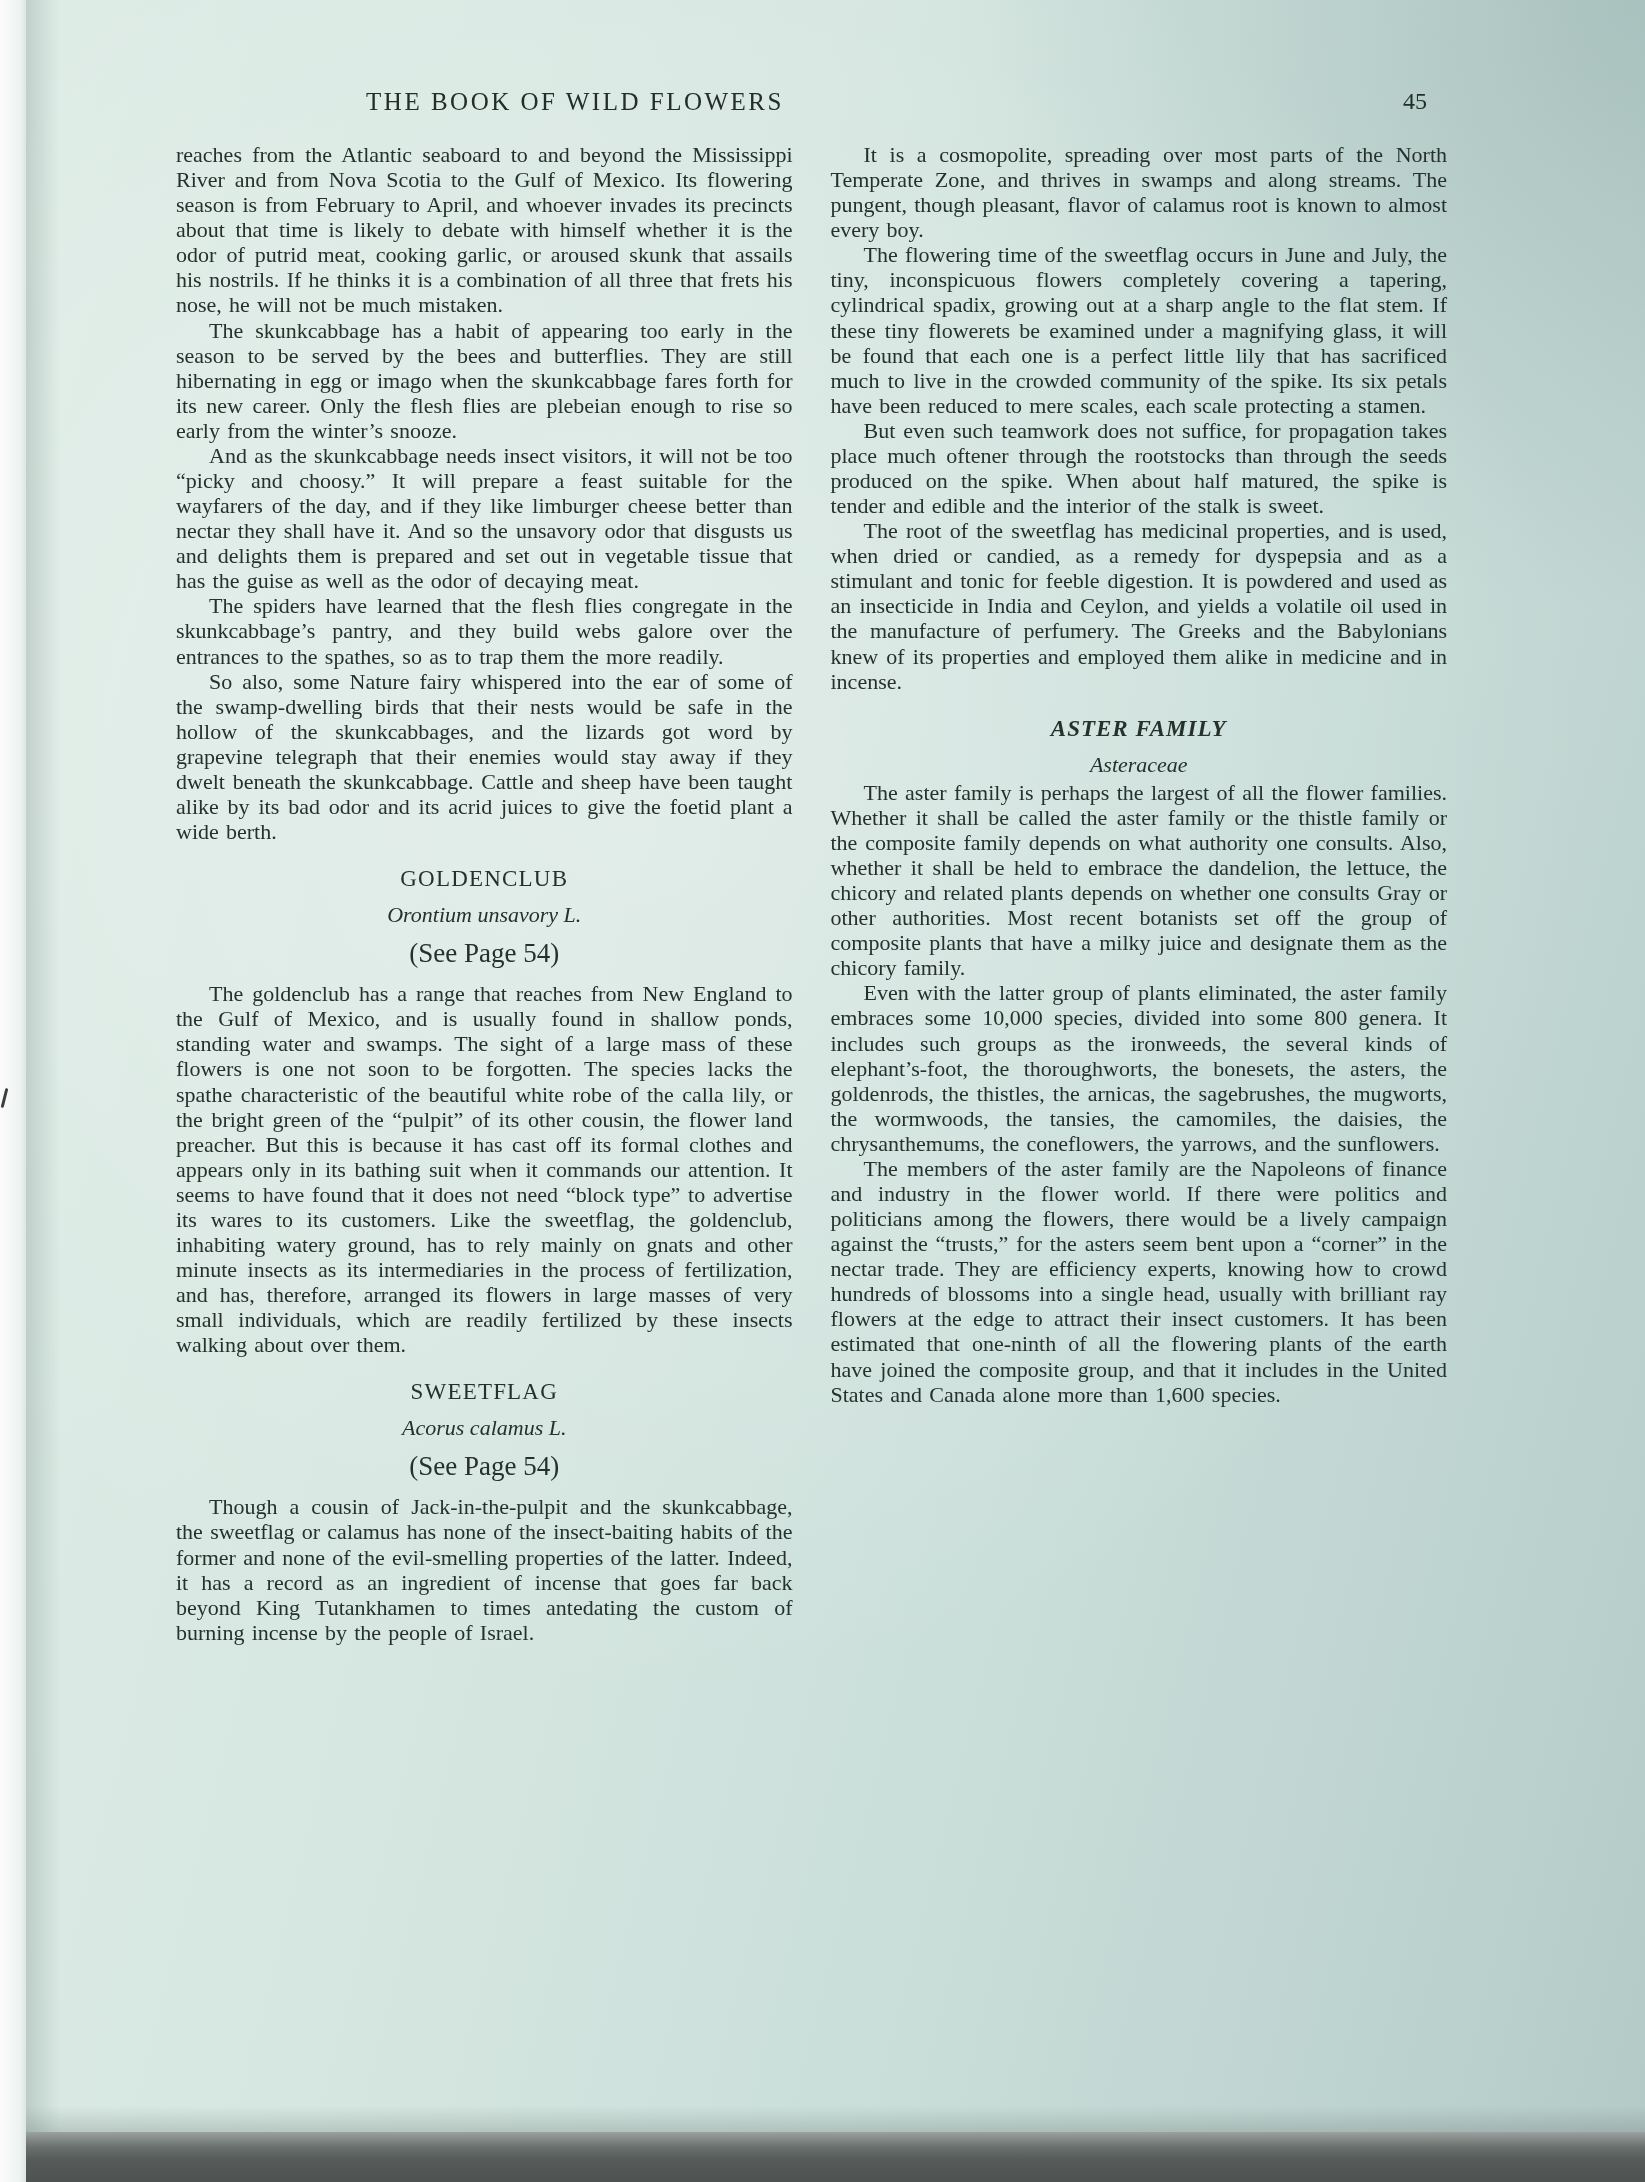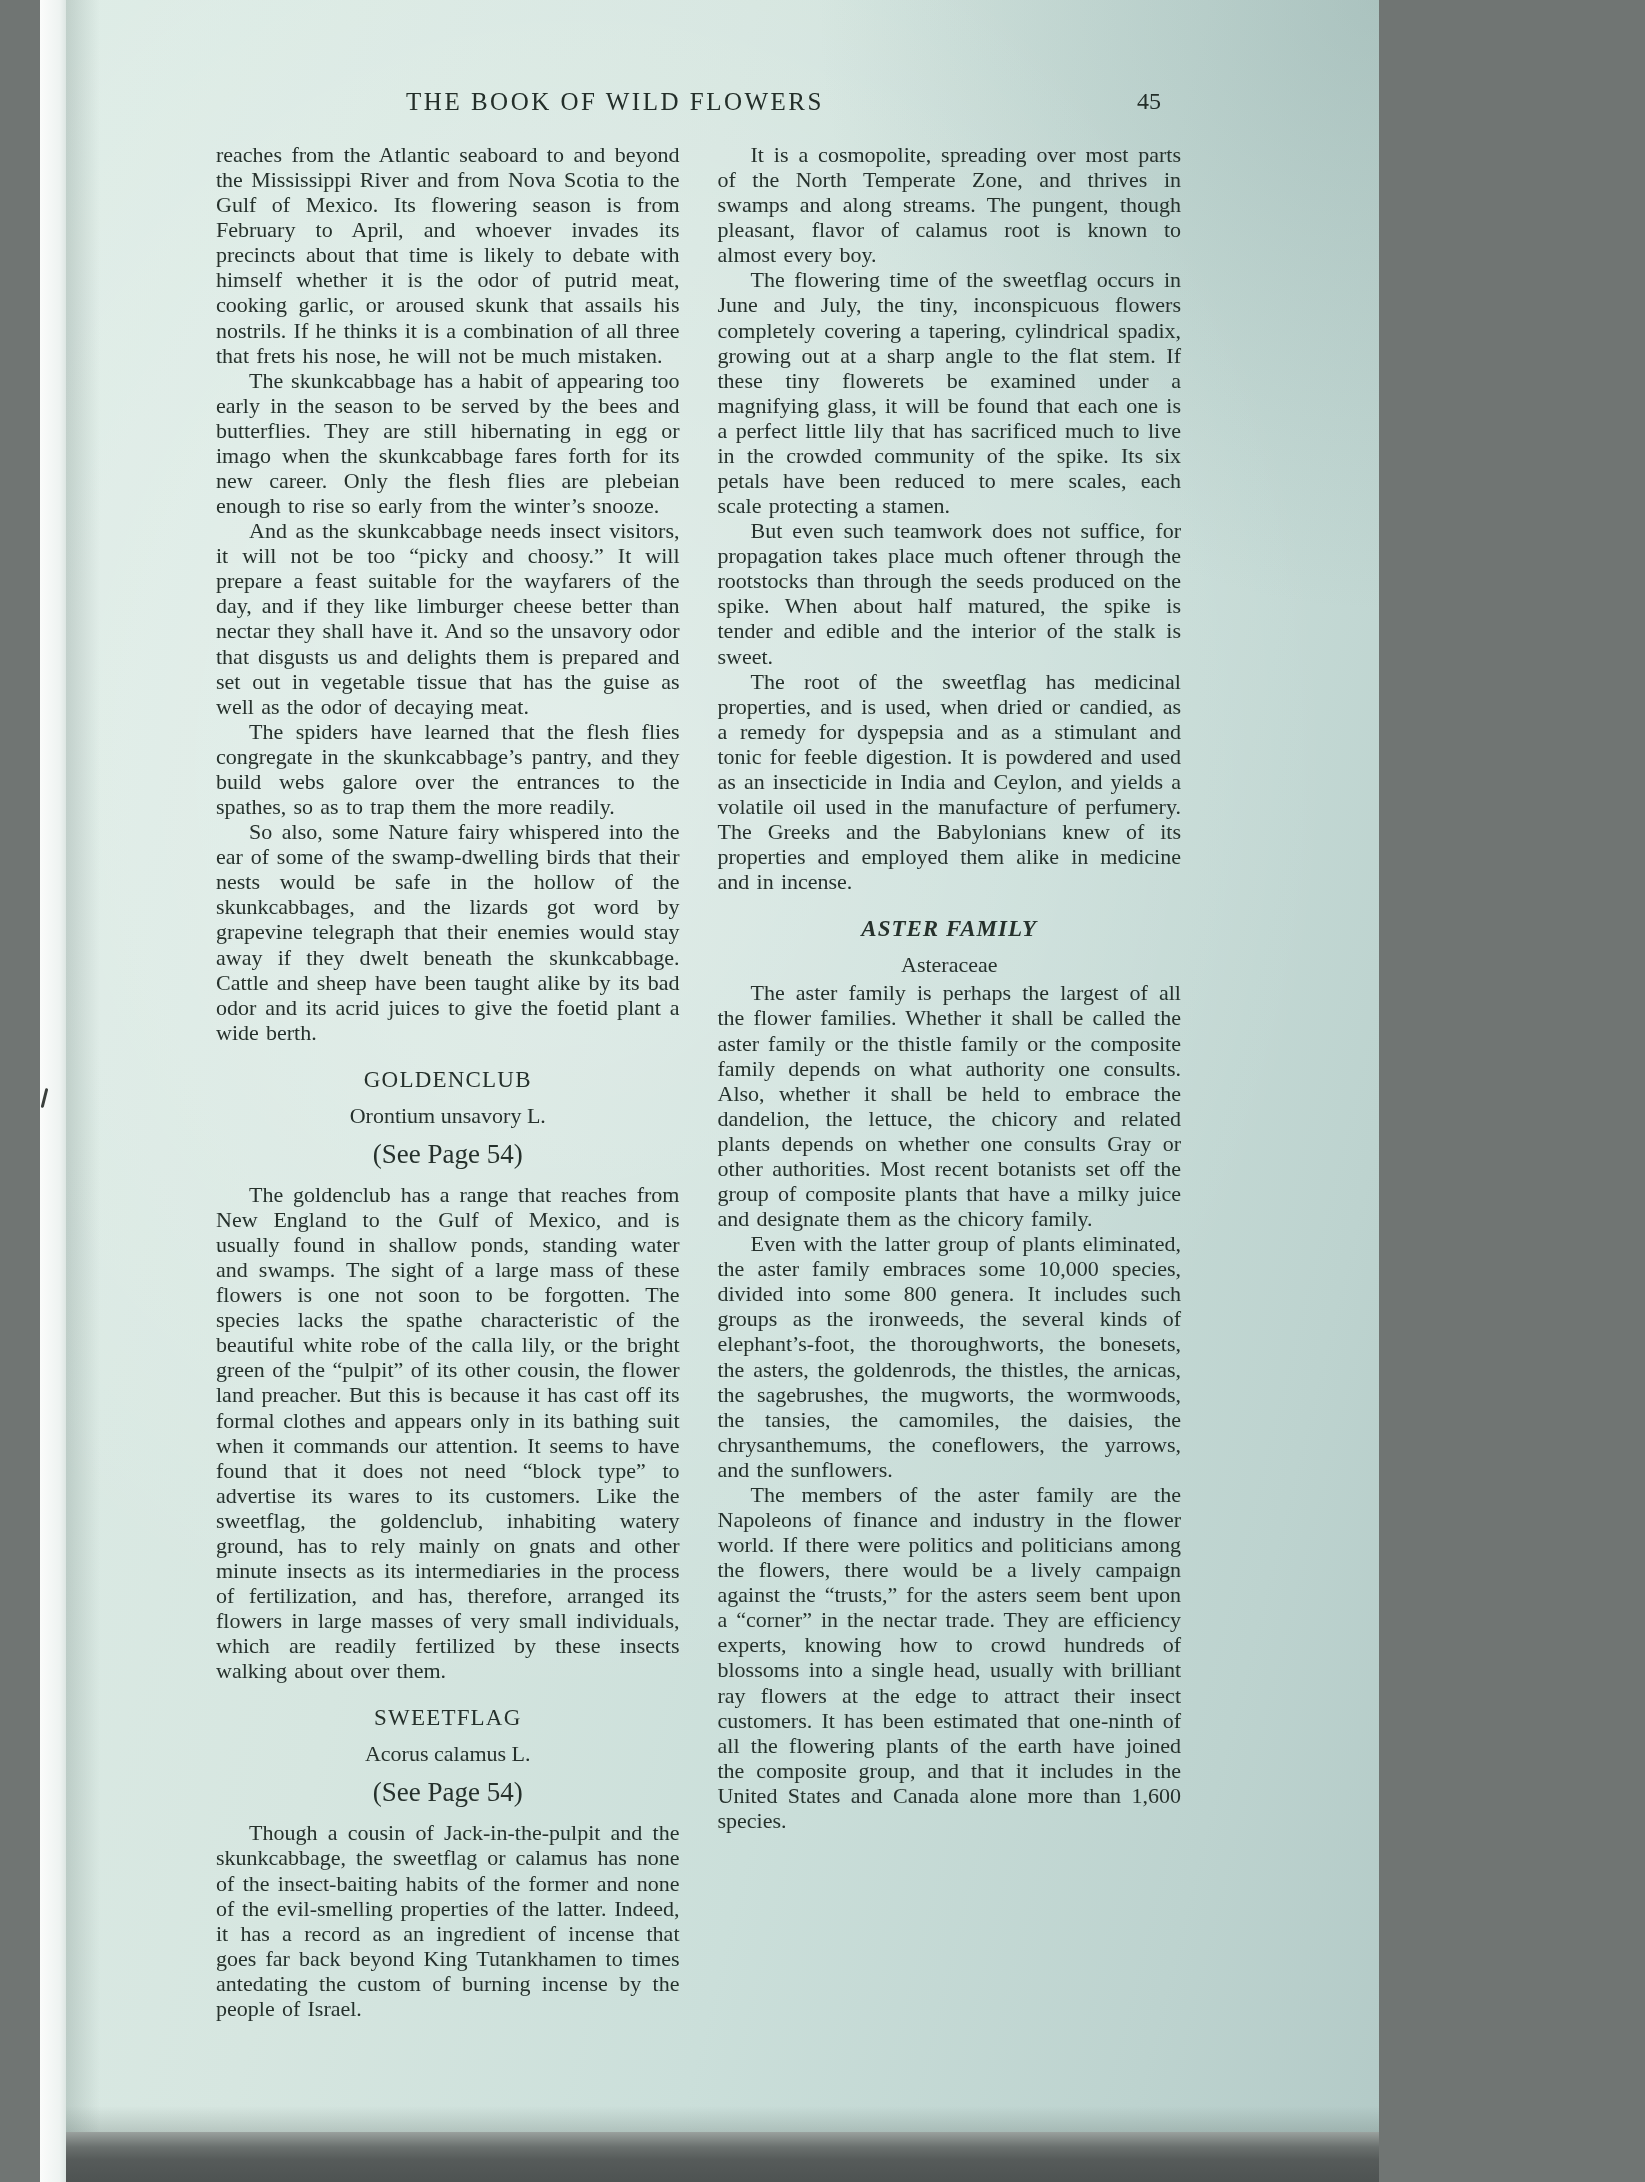--- a/index.html
+++ b/index.html
@@ -2,30 +2,29 @@
 <html lang="en"><head>
 <meta charset="utf-8">
 <style>
   html, body {
     margin: 0;
     padding: 0;
     background: #707573;
   }
   .scan {
     position: relative;
-    width: 1339px;
+    width: 1645px;
     height: 2182px;
     overflow: hidden;
     font-family: "Liberation Serif", "DejaVu Serif", serif;
     color: #26312c;
     background:
       radial-gradient(95% 70% at 38% 35%, rgba(255,255,255,0.30), rgba(255,255,255,0) 62%),
       radial-gradient(60% 40% at 100% 0%, rgba(120,150,148,0.35), rgba(120,150,148,0) 70%),
       linear-gradient(104deg, #dfede7 0%, #d6e6e0 38%, #cbdfda 62%, #bdd3cf 86%, #b3cac7 100%);
-    margin-left: 40px;
   }
   
   .edge-left {
     position: absolute;
     left: 0; top: 0;
     width: 26px; height: 100%;
     background: linear-gradient(90deg, #fbfcfb 0%, #eef3f1 75%, #dde6e3 100%);
     z-index: 3;
   }
   .binding-shadow {
@@ -105,20 +104,21 @@
     margin: 22px 0 4px 0;
     text-align: center;
     font-size: 23px;
     font-weight: 400;
     letter-spacing: 1.2px;
   }
   .heading.bold { font-weight: 700; letter-spacing: 1px; font-style: italic; }
   .subheading {
     margin: 10px 0 2px 0;
     text-align: center;
+    font-style: italic;
     font-size: 22px;
   }
   .note {
     margin: 10px 0 12px 0;
     text-align: center;
     font-size: 27px;
   }
 </style>
 </head>
 <body>

